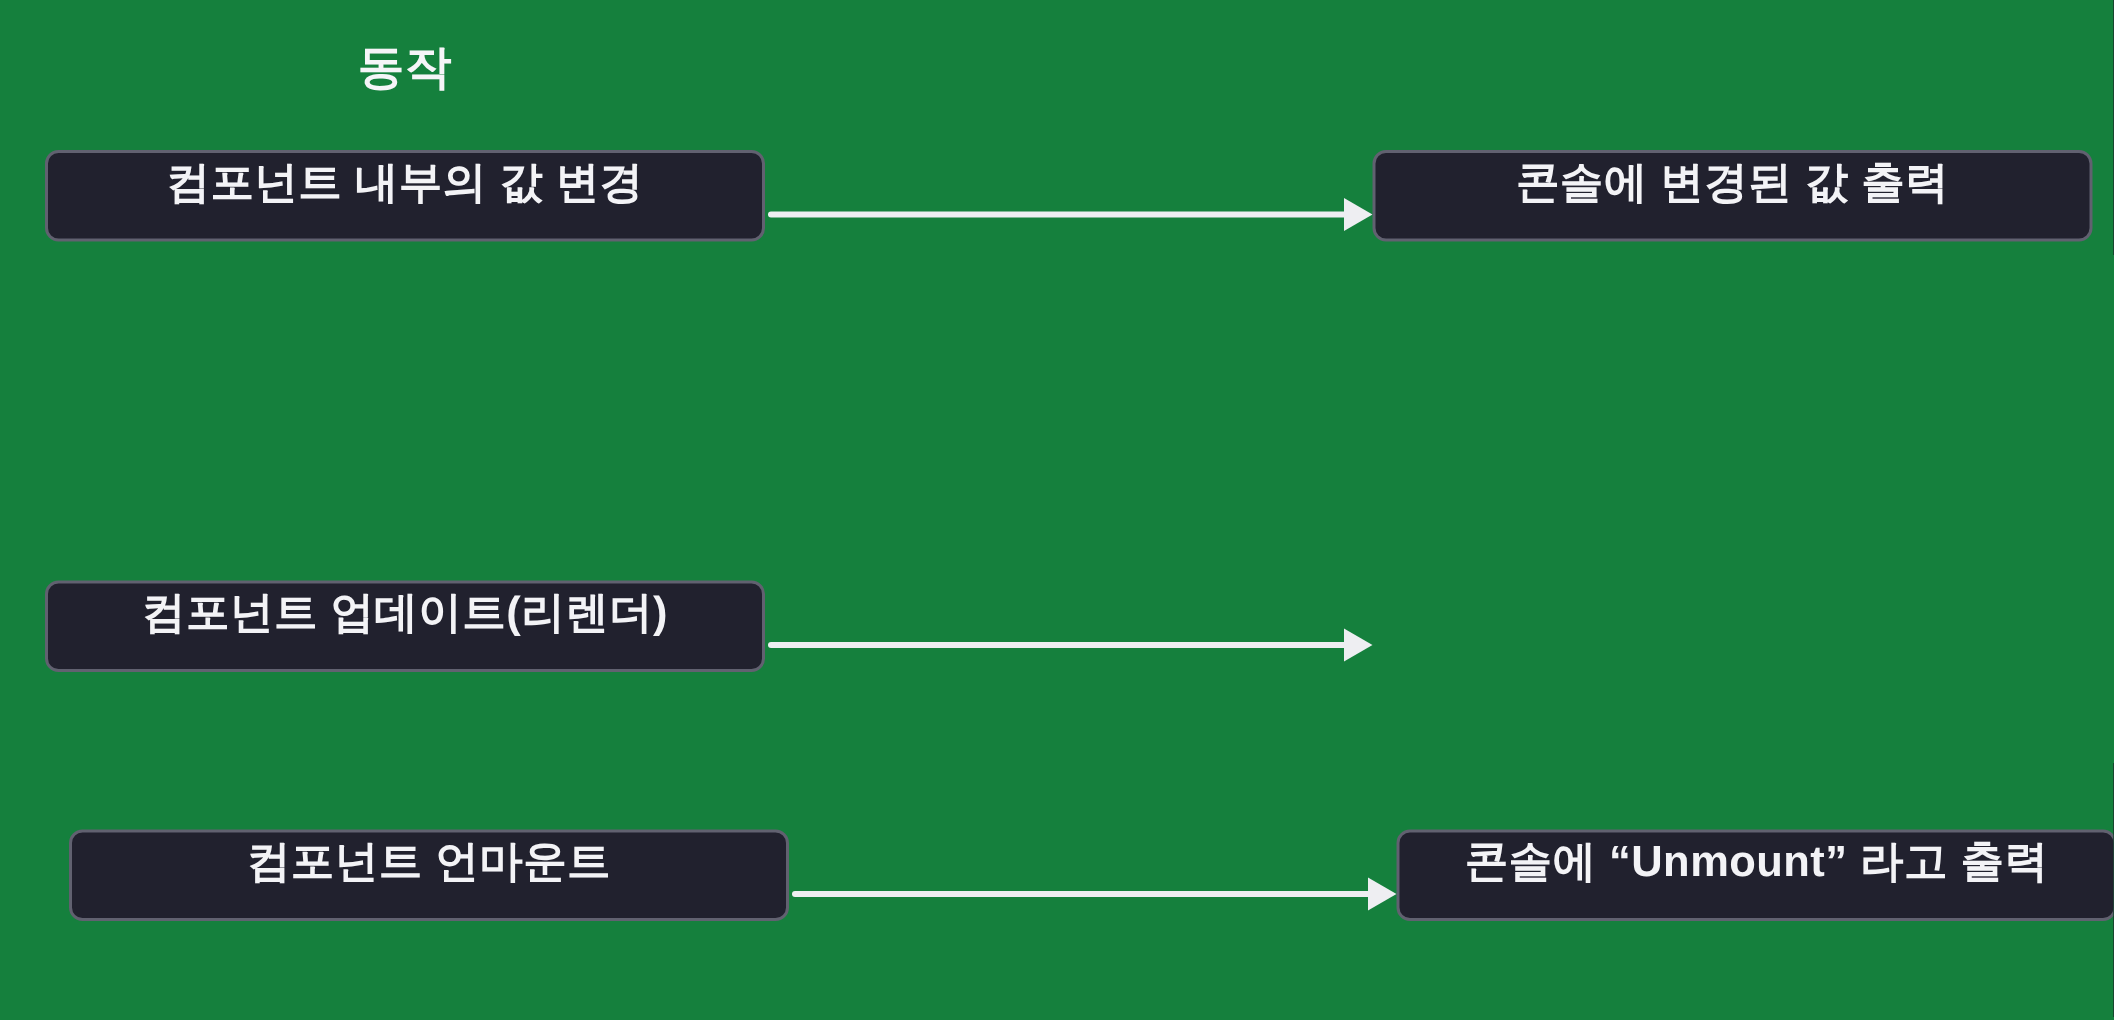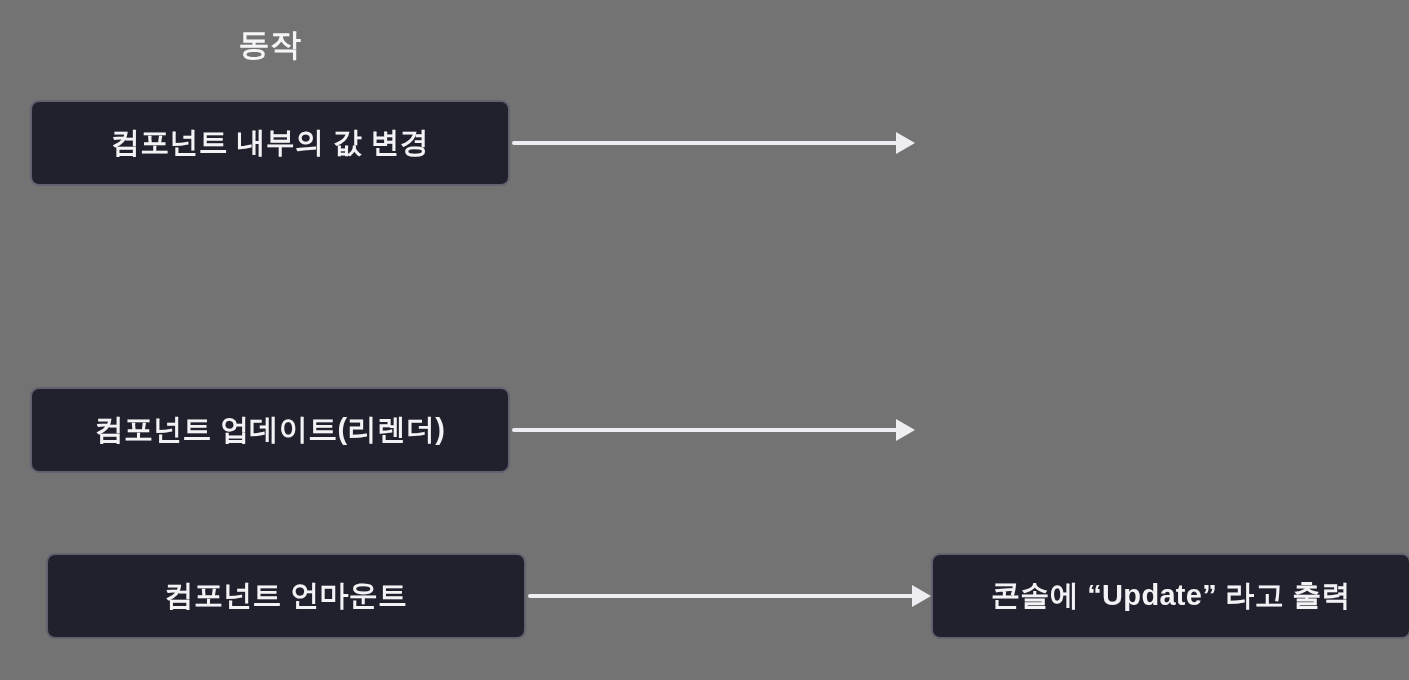--- a/index.html
+++ b/index.html
@@ -4,21 +4,21 @@
 <style>
   html, body {
     margin: 0;
     padding: 0;
     background: #1a1a26;
   }
   .canvas {
     position: relative;
     width: 1409px;
     height: 680px;
-    background: #737373;
+    background: #15803d;
     font-family: "Liberation Sans", "DejaVu Sans", sans-serif;
     overflow: hidden;
   }
   .col-header {
     position: absolute;
     top: 24px;
     width: 480px;
     text-align: center;
     color: #f5f5f8;
     font-size: 31px;
@@ -35,28 +35,27 @@
     height: 86px;
   }
   .row.r0 { top: 100px; }
   .row.r1 { top: 252px; }
   .row.r2 { top: 387px; padding-left: 19px; }
   .row.r3 { top: 553px; margin-left: 16px; }
 
   .box {
     position: absolute;
     top: 0;
-    height: 86px;
+    height: 61px;
     width: 480px;
     box-sizing: border-box;
     background: #21212e;
     border: 2px solid #616170;
     border-radius: 9px;
     display: flex;
-    align-items: center;
     justify-content: center;
     color: #f3f3f6;
     font-size: 29px;
     font-weight: 700;
     letter-spacing: 0.3px;
     white-space: nowrap;
   }
   .box.action { left: 30px; }
   .box.effect { left: 915px; }
 
@@ -97,20 +96,23 @@
   <div class="col-header left">동작</div>
 
   <div class="row r0">
     <div class="box action">
       <span>컴포넌트 내부의 값 변경</span>
     </div>
     <div class="arrow">
       <div class="shaft"></div>
       <div class="head"></div>
     </div>
+    <div class="box effect">
+      <span>콘솔에 변경된 값 출력</span>
+    </div>
   </div>
 
 
   <div class="row r2">
     <div class="box action">
       <span>컴포넌트 업데이트(리렌더)</span>
     </div>
     <div class="arrow">
       <div class="shaft"></div>
       <div class="head"></div>
@@ -119,17 +121,17 @@
 
   <div class="row r3">
     <div class="box action">
       <span>컴포넌트 언마운트</span>
     </div>
     <div class="arrow">
       <div class="shaft"></div>
       <div class="head"></div>
     </div>
     <div class="box effect">
-      <span>콘솔에 “Update” 라고 출력</span>
+      <span>콘솔에 “Unmount” 라고 출력</span>
     </div>
   </div>
 
 </div>
 
 </body></html>

